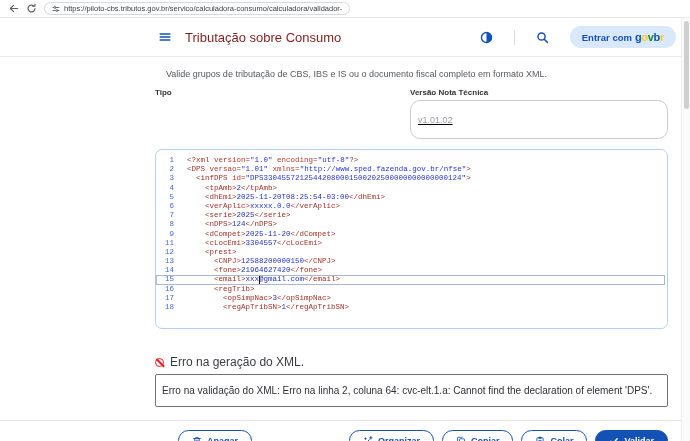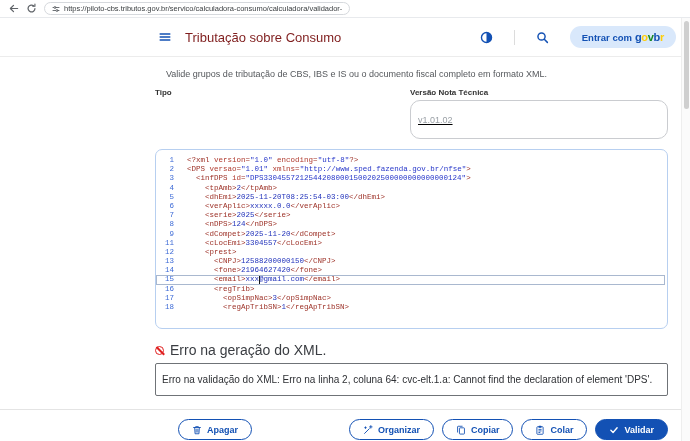--- a/index.html
+++ b/index.html
@@ -57,22 +57,22 @@
   .cl-row.active{ outline:1px solid #a9b8cf; outline-offset:-1px; }
   .cl-num{ width:27px; text-align:right; padding-right:9px; color:#3e6bd6; flex:none; }
   .cl-code{ white-space:pre; color:#2233bb; position:relative; padding-left:4px; flex:1; }
   .tk-tag{ color:#9c2f25; }
   .tk-attr{ color:#b03a2e; }
   .tk-pun{ color:#9c2f25; }
   .tk-str{ color:#2636c9; }
   .caret{ position:absolute; top:0.5px; width:1px; height:8px; background:#14161a; }
 
   
-  .error-title{ display:flex; align-items:center; gap:6px; margin-top:13px;
-                font-size:14px; color:#3a3d42; }
+  .error-title{ display:flex; align-items:center; gap:6px; margin-top:26px;
+                font-size:12px; color:#3a3d42; }
   .no-icon{ width:9px; height:9px; border:1.6px solid var(--error,#e02020); border-radius:50%;
             position:relative; flex:none; }
   .no-icon::after{ content:""; position:absolute; left:-1.2px; top:3.1px; width:11px; height:1.6px;
                    background:var(--error,#e02020); transform:rotate(45deg); }
   .error-box{ margin-top:5px; border:1px solid #6f7377; border-radius:2px; background:#fff;
               padding:10px 6px; font-size:10px; color:#2e3034; }
 
   
   .footer-divider{ height:1px; background:#e4e4e4; margin-top:13px; }
   .actions{ display:flex; align-items:center; padding:9px 22px 0 178px; }

